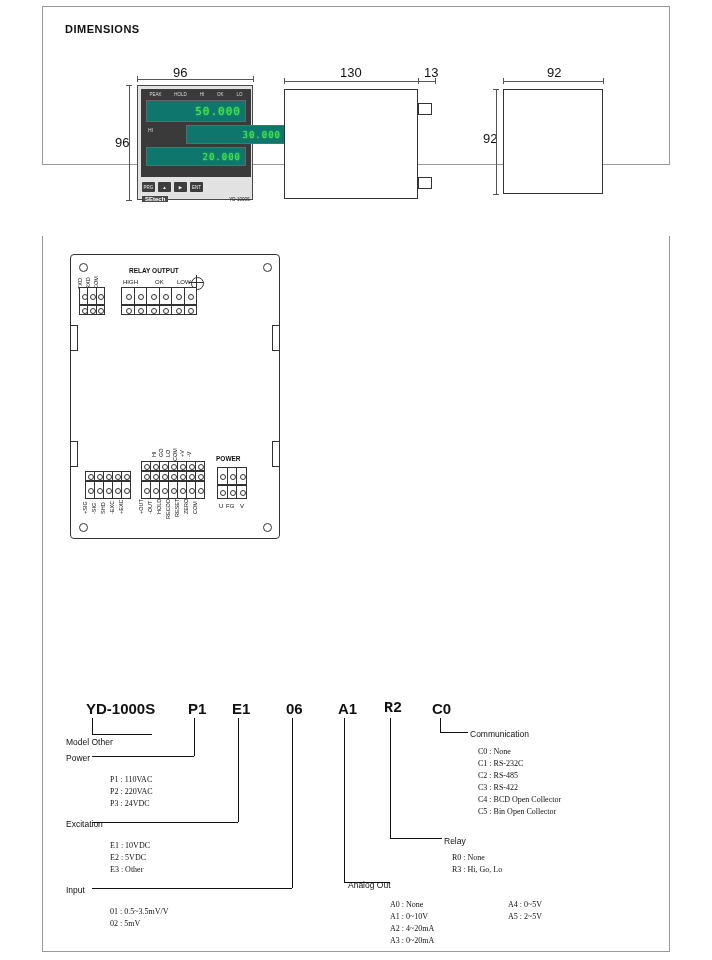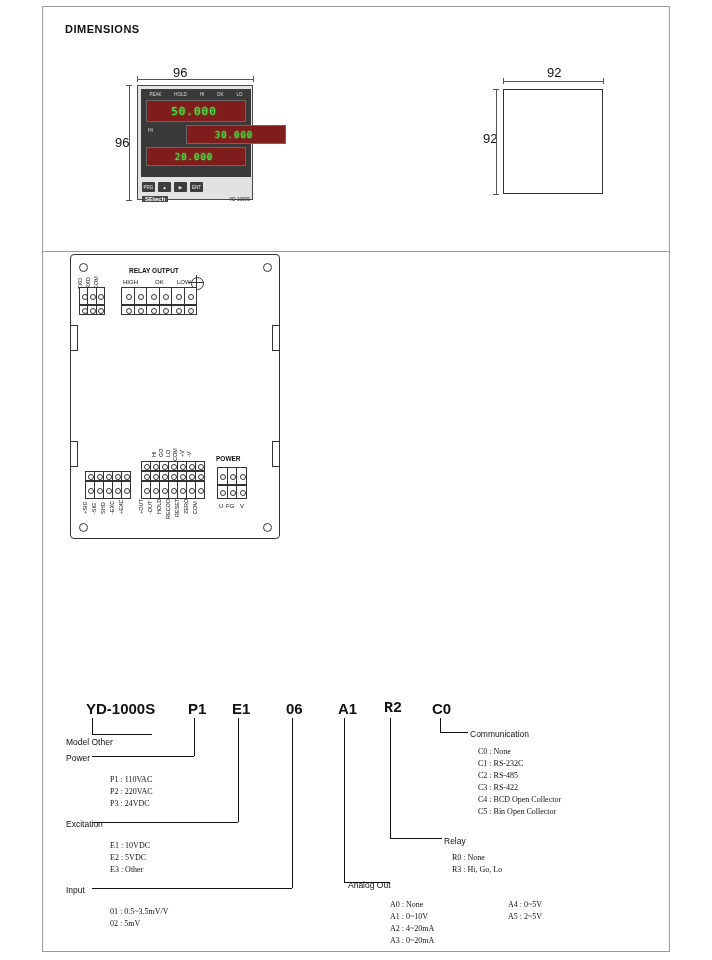--- a/index.html
+++ b/index.html
@@ -21,21 +21,21 @@
     width: 712px;
     height: 960px;
   }
 
   
   .dim-panel {
     position: absolute;
     left: 42px;
     top: 6px;
     width: 628px;
-    height: 246px;
+    height: 159px;
     border: 1px solid #9a9a9a;
     background: #fff;
     box-sizing: border-box;
   }
   .dim-title {
     position: absolute;
     left: 22px;
     top: 16px;
     font-size: 11px;
     font-weight: bold;
@@ -79,26 +79,26 @@
     align-items: center;
     justify-content: space-around;
     padding: 0 2px;
     box-sizing: border-box;
   }
   .led-row {
     position: absolute;
     left: 5px;
     width: 100px;
     height: 20px;
-    background: #7f1d1d;
+    background: #0f766e;
     border: 1px solid #666;
     box-sizing: border-box;
     display: flex;
     align-items: center;
-    justify-content: center;
+    justify-content: flex-end;
     padding-right: 4px;
   }
   .led-text {
     color: #4fe04f;
     font-family: "DejaVu Sans Mono", monospace;
     font-size: 11px;
     letter-spacing: 1px;
     text-shadow: 0 0 2px #2fff2f;
   }
   .led-text.sm { font-size: 9px; }
@@ -313,20 +313,34 @@
           <div class="key">ENT</div>
         </div>
 
         <div class="fv-brand">
           <span class="brand-strip">SEtech</span>
           <span class="model">YD-1000S</span>
         </div>
       </div>
     </div>
 
+    <div class="sv-wrap">
+      <div class="dim-label" style="left:62px; top:0px;">130</div>
+      <div class="hline" style="left:6px; top:16px; width:134px;"></div>
+      <div class="tick" style="left:6px; top:13px;"></div>
+      <div class="tick" style="left:140px; top:13px;"></div>
+
+      <div class="dim-label" style="left:146px; top:0px;">13</div>
+      <div class="hline" style="left:141px; top:16px; width:16px;"></div>
+      <div class="tick" style="left:157px; top:13px;"></div>
+
+      <div class="sv-body"></div>
+      <div class="sv-tab" style="left:140px; top:38px; width:14px; height:12px;"></div>
+      <div class="sv-tab" style="left:140px; top:112px; width:14px; height:12px;"></div>
+    </div>
 
     <div class="rv-wrap">
       <div class="dim-label" style="left:64px; top:0px;">92</div>
       <div class="hline" style="left:20px; top:16px; width:100px;"></div>
       <div class="tick" style="left:20px; top:13px;"></div>
       <div class="tick" style="left:120px; top:13px;"></div>
 
       <div class="dim-label" style="left:0px; top:66px;">92</div>
       <div class="vline" style="left:13px; top:24px; height:105px;"></div>
       <div class="hline" style="left:10px; top:24px; width:6px;"></div>

